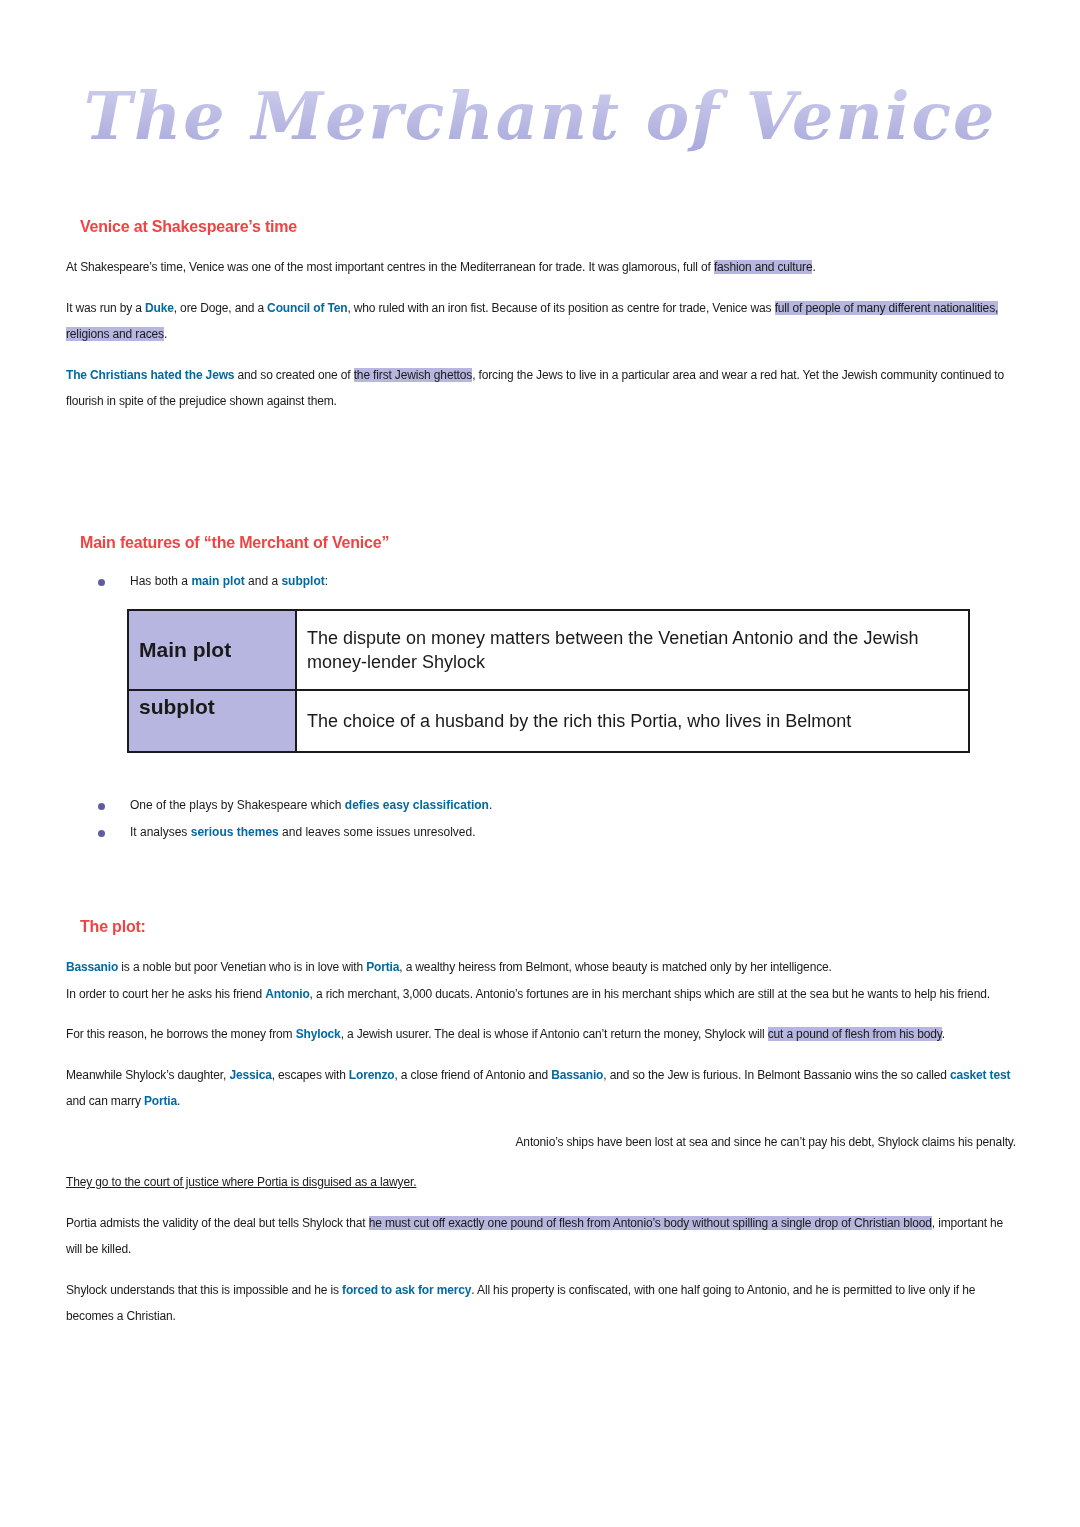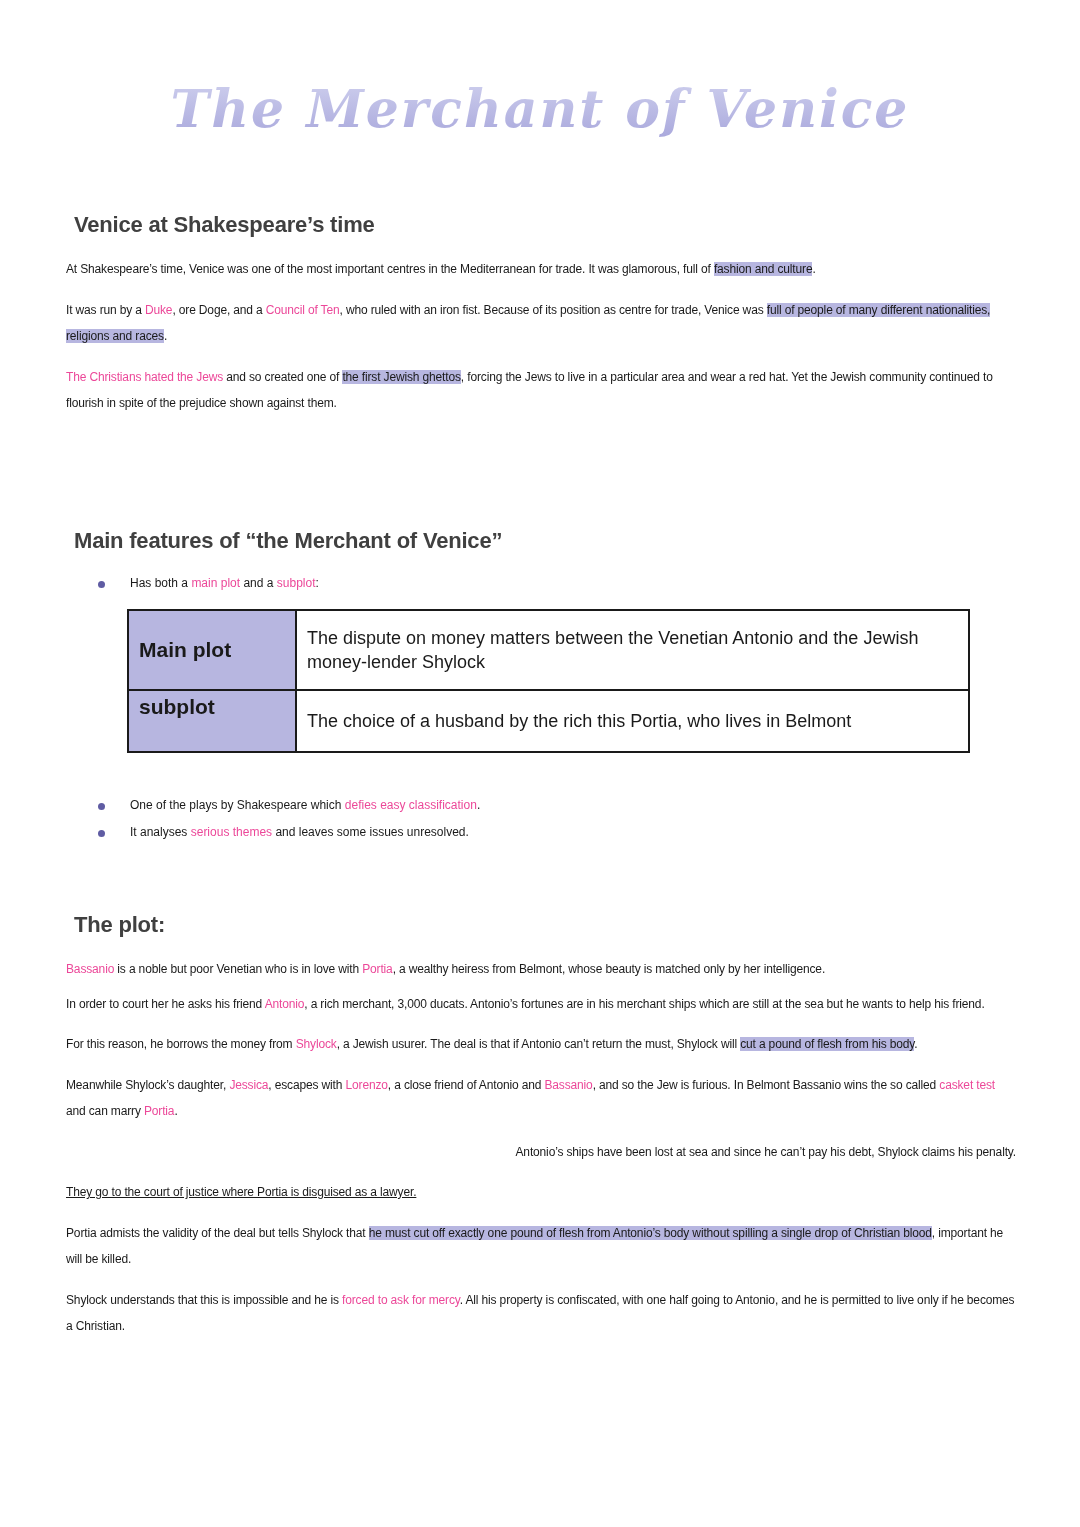--- a/index.html
+++ b/index.html
@@ -3,32 +3,32 @@
   <meta charset="utf-8">
   <style>
     html, body { margin: 0; padding: 0; background: #ffffff; }
     body {
       width: 1080px; height: 1527px; position: relative; overflow: hidden;
       font-family: "Liberation Sans", sans-serif; color: #1a1a1a;
     }
     .page-title {
       position: absolute; left: 0; top: 78px; width: 1080px; text-align: center;
       font-family: "DejaVu Serif", serif; font-style: italic; font-weight: bold;
-      font-size: 52px; letter-spacing: 2px;
+      font-size: 65px; letter-spacing: 2px;
       color: #b3b3e0;
       background: linear-gradient(180deg, #cfd0ee 0%, #a9a8dc 100%);
       -webkit-background-clip: text; background-clip: text; -webkit-text-fill-color: transparent;
     }
     .content { position: absolute; left: 66px; top: 200px; width: 950px; }
     h2 {
-      color: #404040; font-size: 22px; font-weight: bold; margin: 8px;
+      color: #ef4444; font-size: 16px; font-weight: bold; margin: 14px;
       font-family: "Liberation Sans", sans-serif; letter-spacing: -0.2px;
     }
     p { font-size: 12px; line-height: 26.5px; margin: 0; letter-spacing: -0.15px; }
-    .kw { color: #ec4899; font-weight: normal; }
+    .kw { color: #0369a1; font-weight: bold; }
     .hl { background: #b7b6e0; }
     .sec { position: absolute; left: 0; width: 950px; }
     ul.bullets { list-style: none; margin: 0; padding: 0; }
     ul.bullets li { position: relative; padding-left: 64px; font-size: 12px; line-height: 27px; }
     ul.bullets li .dot { position: absolute; left: 32px; top: 11px; width: 7px; height: 7px; border-radius: 50%; background: #5f5ca3; }
     table.plots { border-collapse: collapse; position: absolute; left: 61px; width: 843px; }
     table.plots td { border: 2px solid #1a1a1a; vertical-align: middle; }
     table.plots td.lbl { background: #b7b6e0; width: 146px; font-size: 21px; font-weight: bold; padding: 0 10px; }
     table.plots td.desc { font-size: 18px; line-height: 24px; padding: 0 10px; }
   </style>
@@ -69,21 +69,21 @@
   <div class="sec" style="top:592px;">
     <ul class="bullets">
       <li><span class="dot"></span><span>One of the plays by Shakespeare which </span><span class="kw">defies easy classification</span><span>.</span></li>
       <li><span class="dot"></span><span>It analyses </span><span class="kw">serious themes</span><span> and leaves some issues unresolved.</span></li>
     </ul>
   </div>
 
   <div class="sec" style="top:704px;">
     <h2>The plot:</h2>
     <p style="margin-top:18px;"><span class="kw">Bassanio</span><span> is a noble but poor Venetian who is in love with </span><span class="kw">Portia</span><span>, a wealthy heiress from Belmont, whose beauty is matched only by her intelligence.</span></p>
-    <p style="margin-top:8px;"><span>In order to court her he asks his friend </span><span class="kw">Antonio</span><span>, a rich merchant, 3,000 ducats. Antonio’s fortunes are in his merchant ships which are still at the sea but he wants to help his friend.</span></p>
-    <p style="margin-top:14px;"><span>For this reason, he borrows the money from </span><span class="kw">Shylock</span><span>, a Jewish usurer. The deal is that if Antonio can’t return the must, Shylock will </span><span class="hl">cut a pound of flesh from his body</span><span>.</span></p>
+    <p style="margin-top:0;"><span>In order to court her he asks his friend </span><span class="kw">Antonio</span><span>, a rich merchant, 3,000 ducats. Antonio’s fortunes are in his merchant ships which are still at the sea but he wants to help his friend.</span></p>
+    <p style="margin-top:14px;"><span>For this reason, he borrows the money from </span><span class="kw">Shylock</span><span>, a Jewish usurer. The deal is whose if Antonio can’t return the money, Shylock will </span><span class="hl">cut a pound of flesh from his body</span><span>.</span></p>
     <p style="margin-top:14px;"><span>Meanwhile Shylock’s daughter, </span><span class="kw">Jessica</span><span>, escapes with </span><span class="kw">Lorenzo</span><span>, a close friend of Antonio and </span><span class="kw">Bassanio</span><span>, and so the Jew is furious. In Belmont Bassanio wins the so called </span><span class="kw">casket test</span><span> and can marry </span><span class="kw">Portia</span><span>.</span></p>
     <p style="margin-top:14px;text-align:right;">Antonio’s ships have been lost at sea and since he can’t pay his debt, Shylock claims his penalty.</p>
     <p style="margin-top:14px;text-decoration:underline;">They go to the court of justice where Portia is disguised as a lawyer.</p>
     <p style="margin-top:14px;"><span>Portia admists the validity of the deal but tells Shylock that </span><span class="hl">he must cut off exactly one pound of flesh from Antonio’s body without spilling a single drop of Christian blood</span><span>, important he will be killed.</span></p>
     <p style="margin-top:14px;"><span>Shylock understands that this is impossible and he is </span><span class="kw">forced to ask for mercy</span><span>. All his property is confiscated, with one half going to Antonio, and he is permitted to live only if he becomes a Christian.</span></p>
   </div>
 </div>
 
 </body></html>

